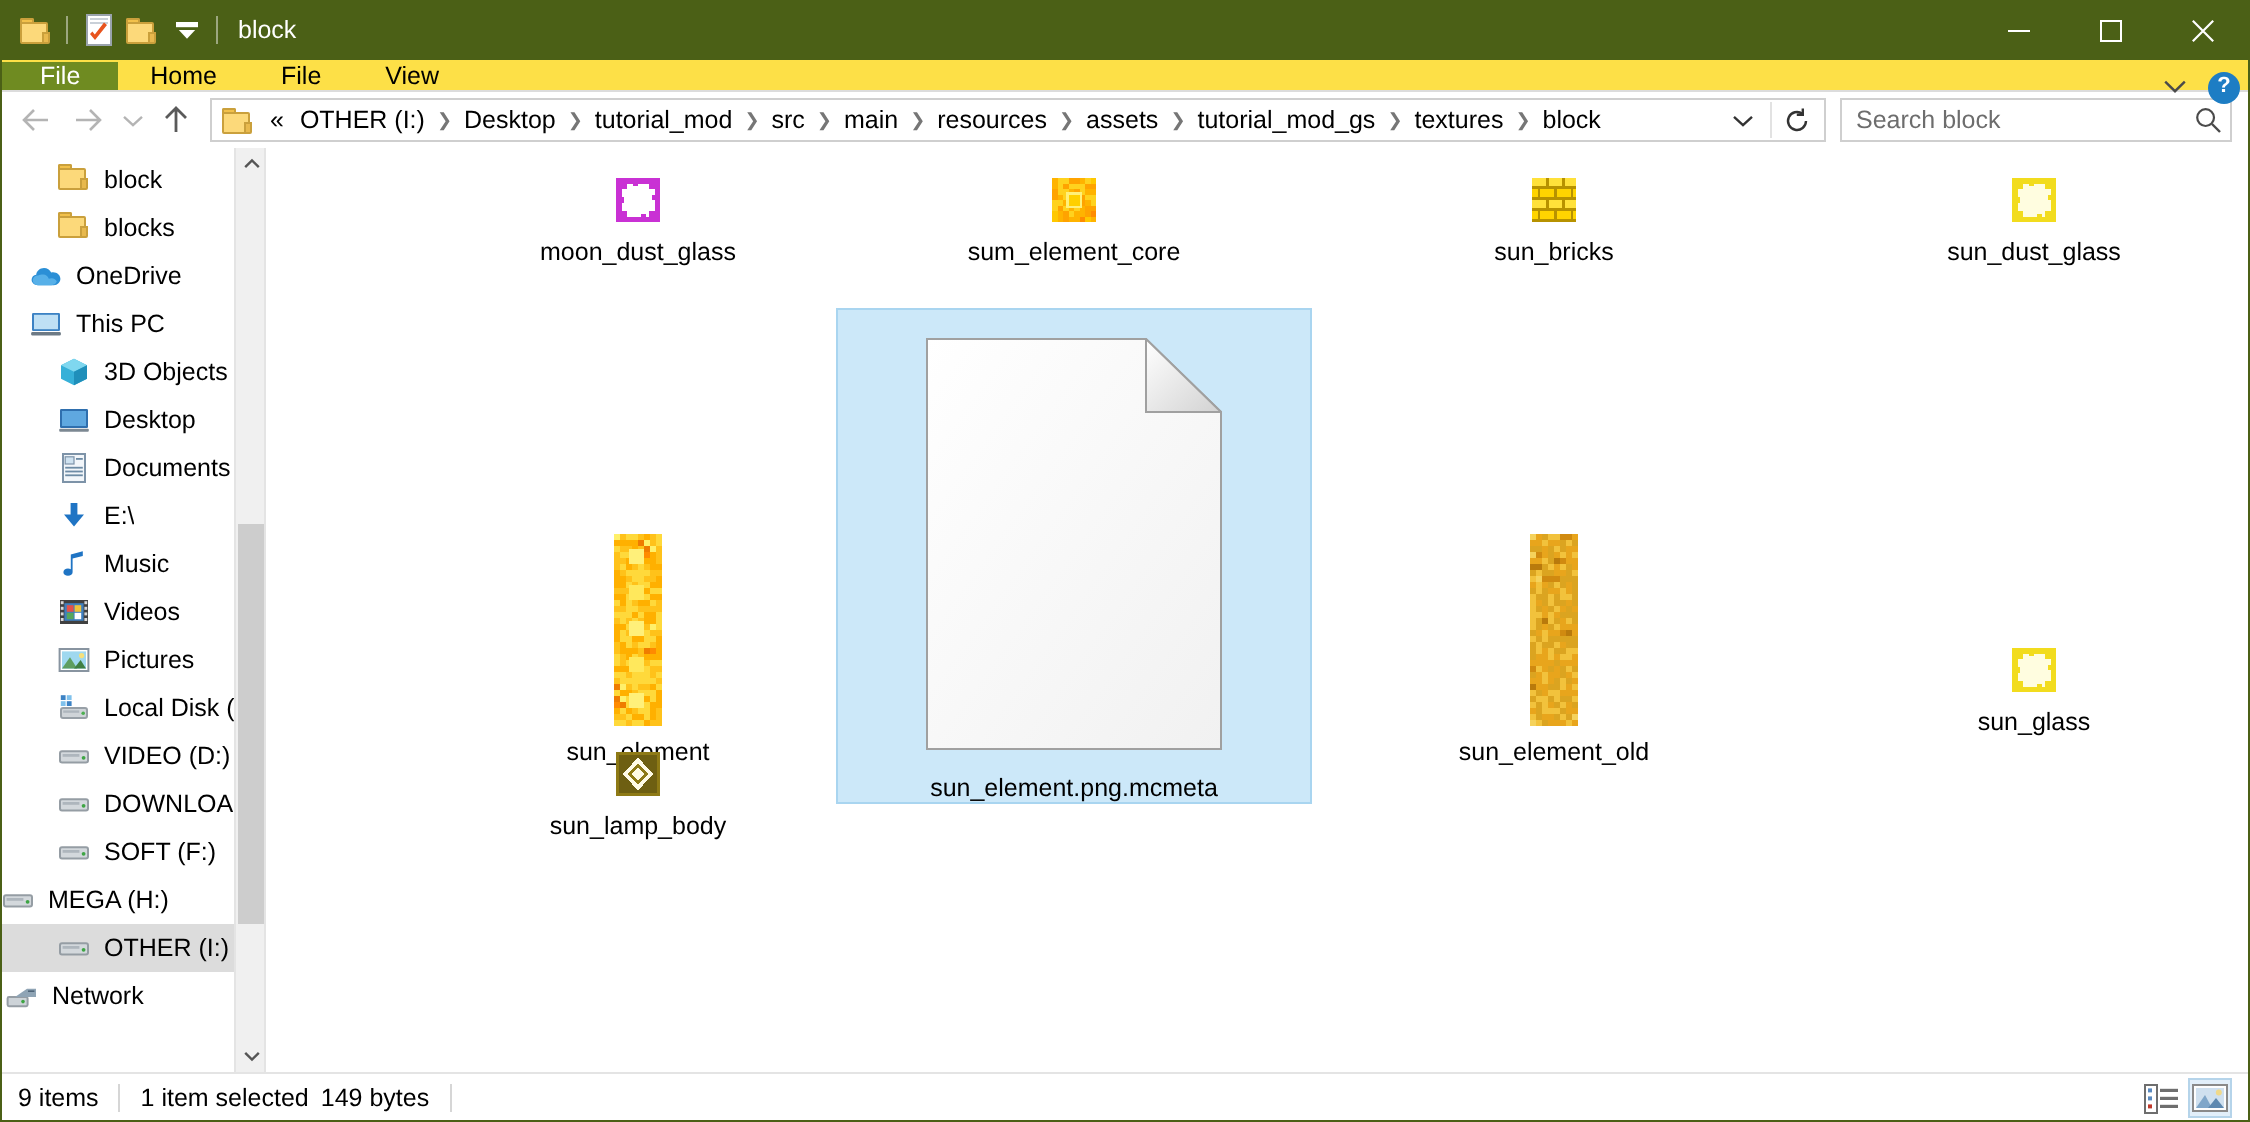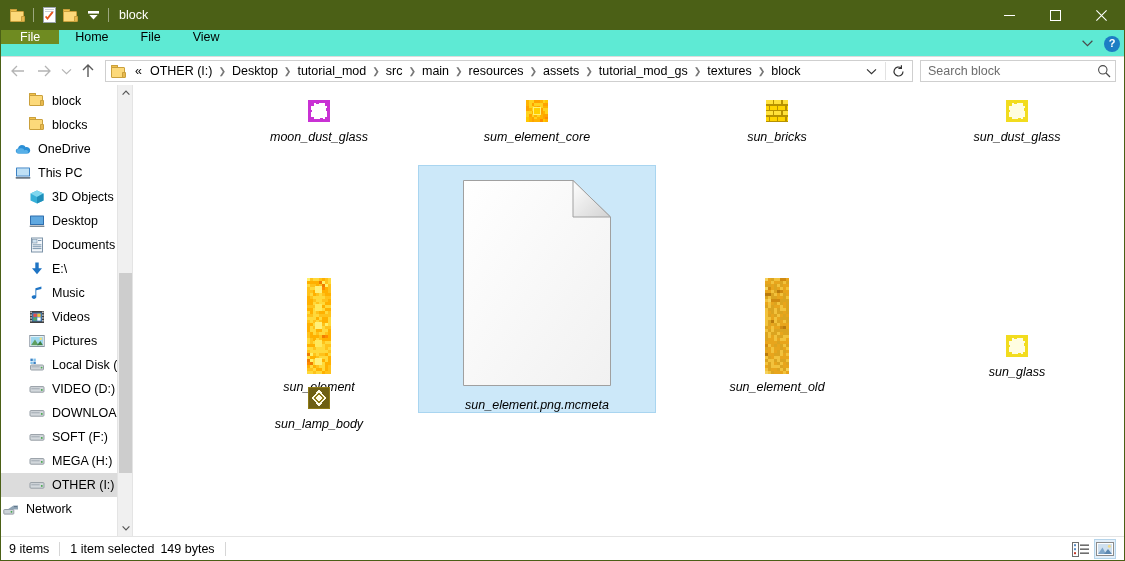--- a/index.html
+++ b/index.html
@@ -64,24 +64,24 @@
     position: absolute; left: 0; top: 2px; width: 14px; height: 11px;
     background: #fcd97a; border: 1px solid #caa03c; border-radius: 1px;
   }
   .folder-ico .shade {
     position: absolute; left: 11px; top: 7px; width: 4px; height: 6px;
     background: #e8b94e; border: 1px solid #caa03c; border-radius: 0 0 1px 0;
   }
 
   
   #ribbon {
-    height: 27px; flex: none;
-    background: #5eead4;
+    height: 16px; flex: none;
+    background: #fde047;
     border-bottom: 1px solid #dcdcdc;
-    display: flex; align-items: flex-start;
+    display: flex; align-items: center;
     position: relative;
   }
   .rtab {
     padding: 0 16px;
     display: flex; align-items: center; justify-content: center;
     font-size: 12.5px; color: #000; white-space: nowrap;
   }
   .rtab.file {
     background: #6f8b21; color: #fff; padding: 0 19px;
   }
@@ -187,21 +187,21 @@
     padding-top: 6px;
   }
   .file-item.selected { background: #cce8f9; border: 1px solid #a9d5f0; }
   .thumb-wrap {
     height: 222px; width: 100%;
     display: flex; align-items: center; justify-content: center;
   }
   .thumb-wrap.small { height: 30px; }
   .file-label {
     font-size: 12.5px; color: #000; text-align: center;
-    margin-top: 4px; white-space: nowrap; font-style: italic;
+    margin-top: 4px; white-space: nowrap;
   }
 
   
   #statusbar {
     height: 24px; flex: none;
     border-top: 1px solid #e4e4e4;
     display: flex; align-items: center;
     padding-left: 8px;
     background: #fff;
     position: relative;
@@ -515,21 +515,21 @@
           <div class="nav-item" style="padding-left: 28px;">
             <span class="nav-ico">
               <svg width="16" height="16" viewBox="0 0 16 16">
                 <rect x="1" y="5.6" width="14" height="5.6" rx="1" fill="#d3d8dc" stroke="#959da4"></rect>
                 <rect x="2.3" y="7" width="8.4" height="1.4" fill="#aeb6bd"></rect>
                 <circle cx="12.8" cy="8.9" r="0.95" fill="#3ea544"></circle>
               </svg>
             </span>
             <span class="nav-label">SOFT (F:)</span>
           </div>
-          <div class="nav-item" style="padding-left: 28px;">
+          <div class="nav-item" style="">
             <span class="nav-ico">
               <svg width="16" height="16" viewBox="0 0 16 16">
                 <rect x="1" y="5.6" width="14" height="5.6" rx="1" fill="#d3d8dc" stroke="#959da4"></rect>
                 <rect x="2.3" y="7" width="8.4" height="1.4" fill="#aeb6bd"></rect>
                 <circle cx="12.8" cy="8.9" r="0.95" fill="#3ea544"></circle>
               </svg>
             </span>
             <span class="nav-label">MEGA (H:)</span>
           </div>
           <div class="nav-item selected" style="padding-left: 28px;">

